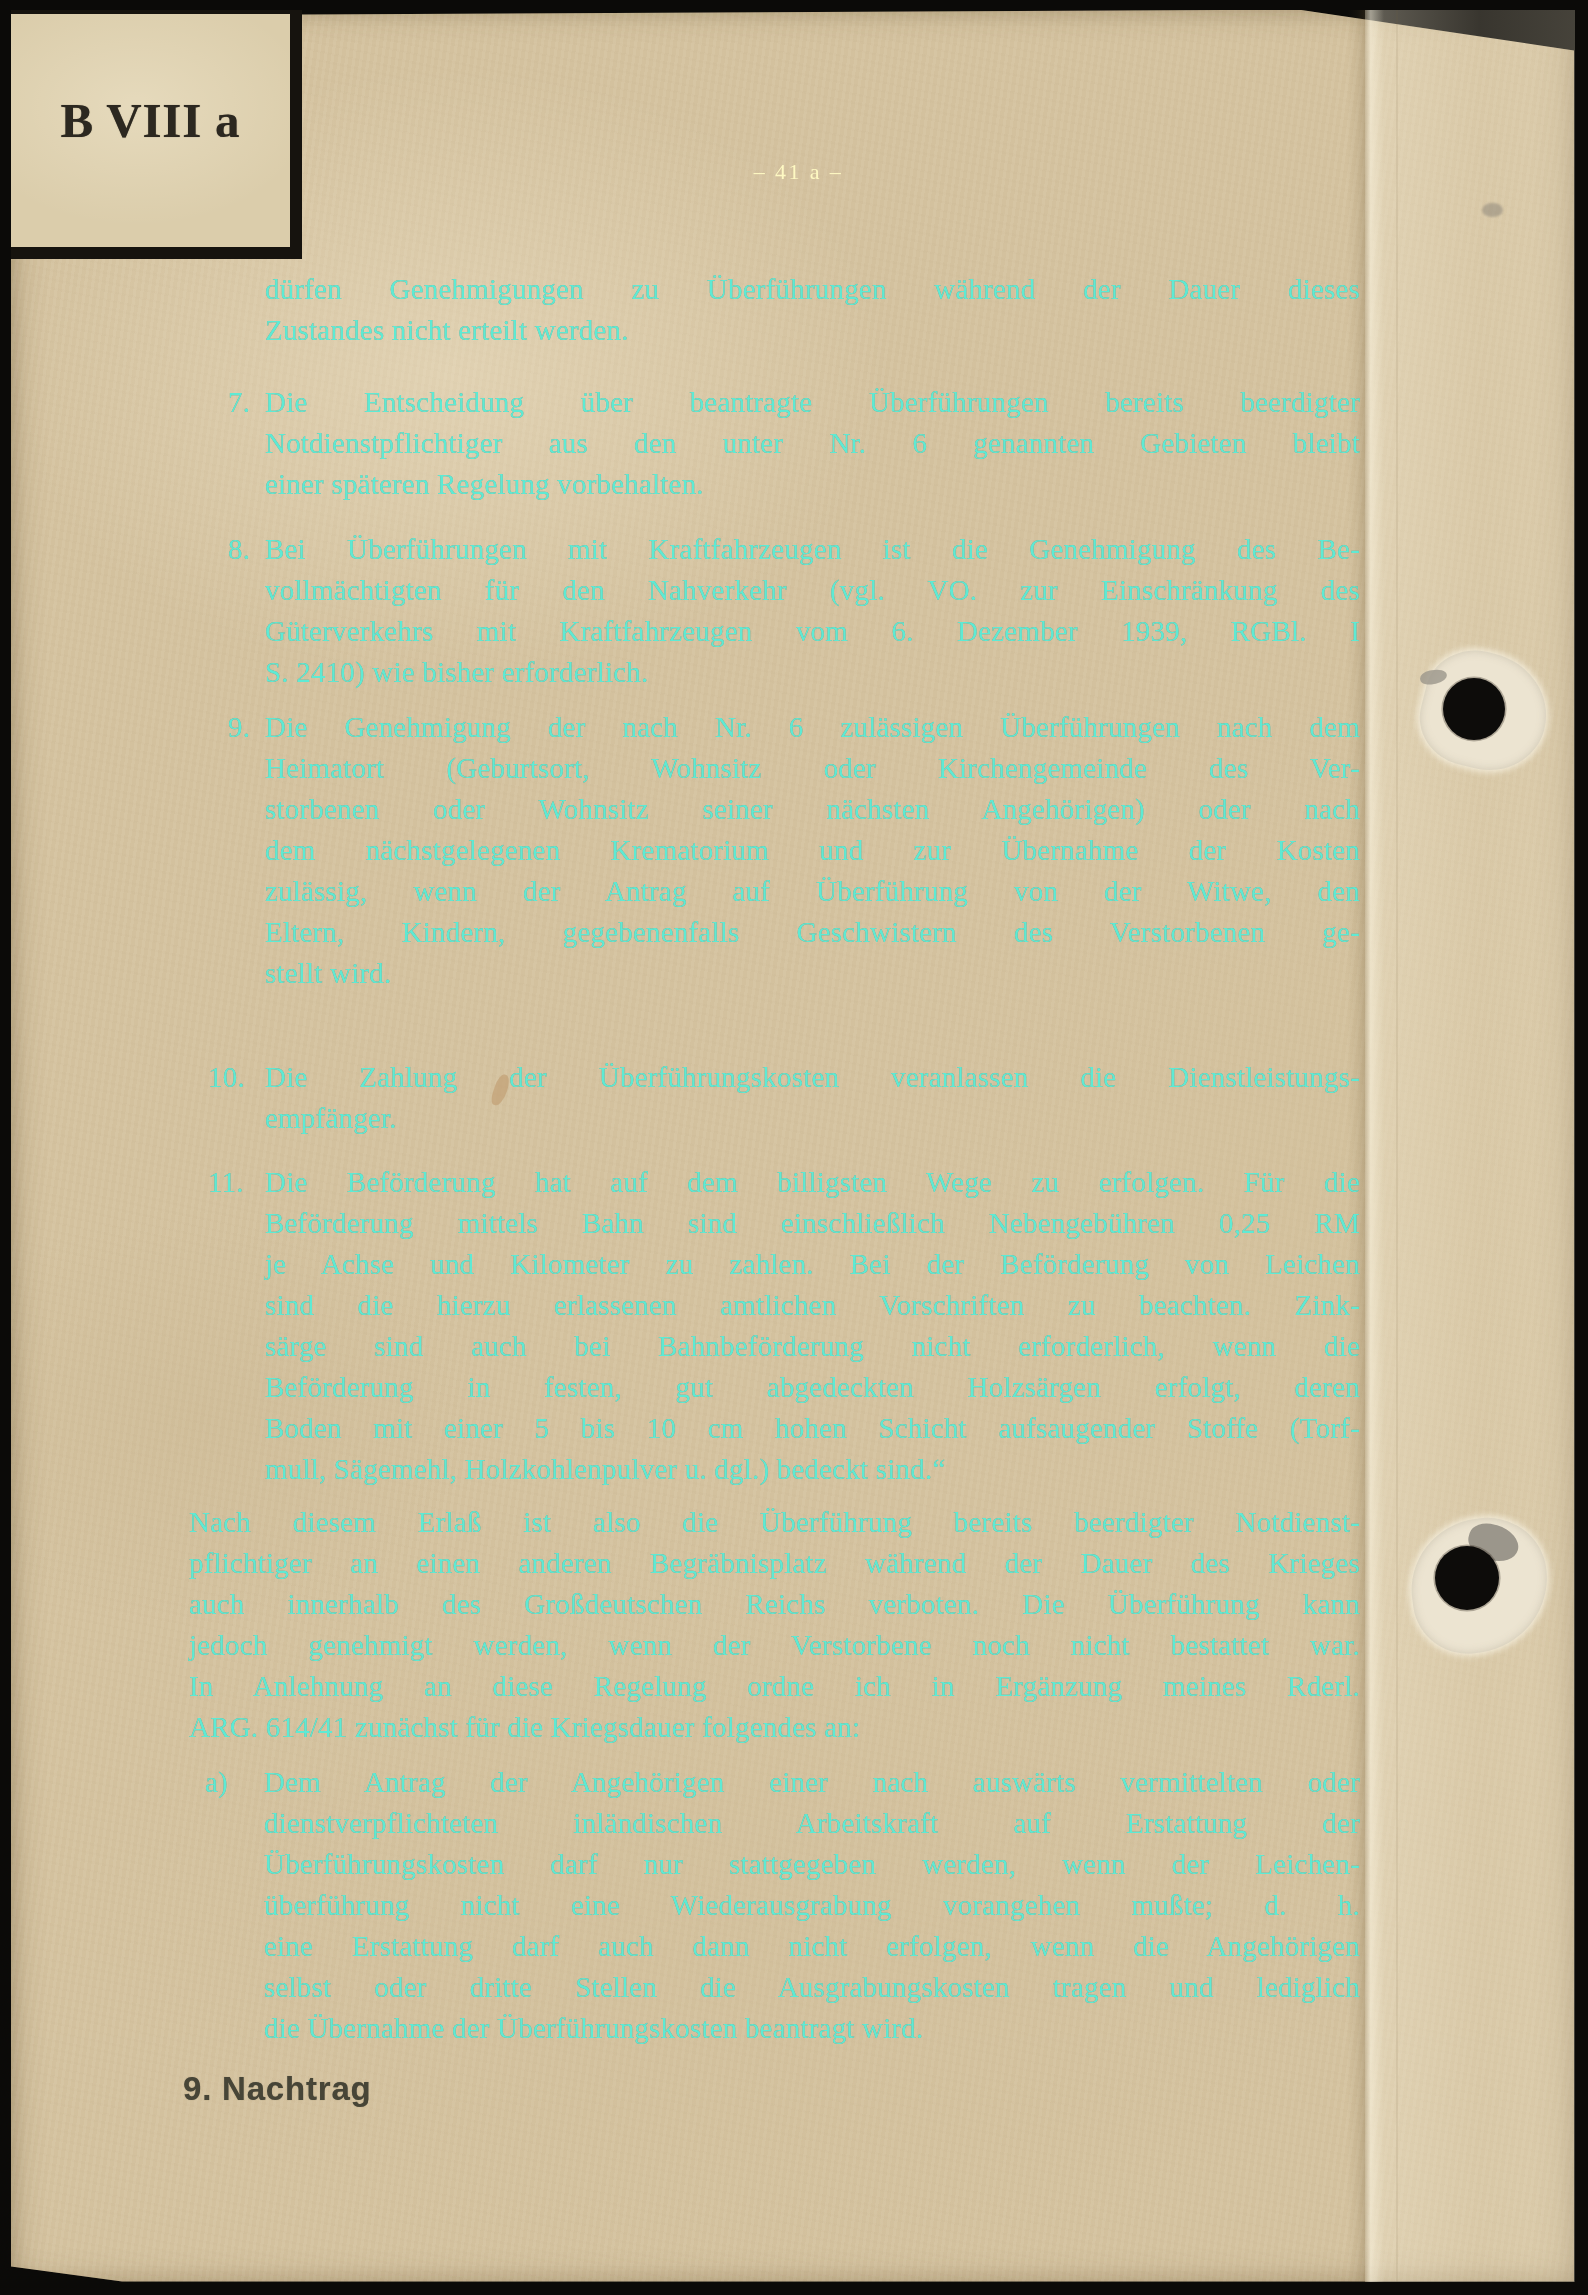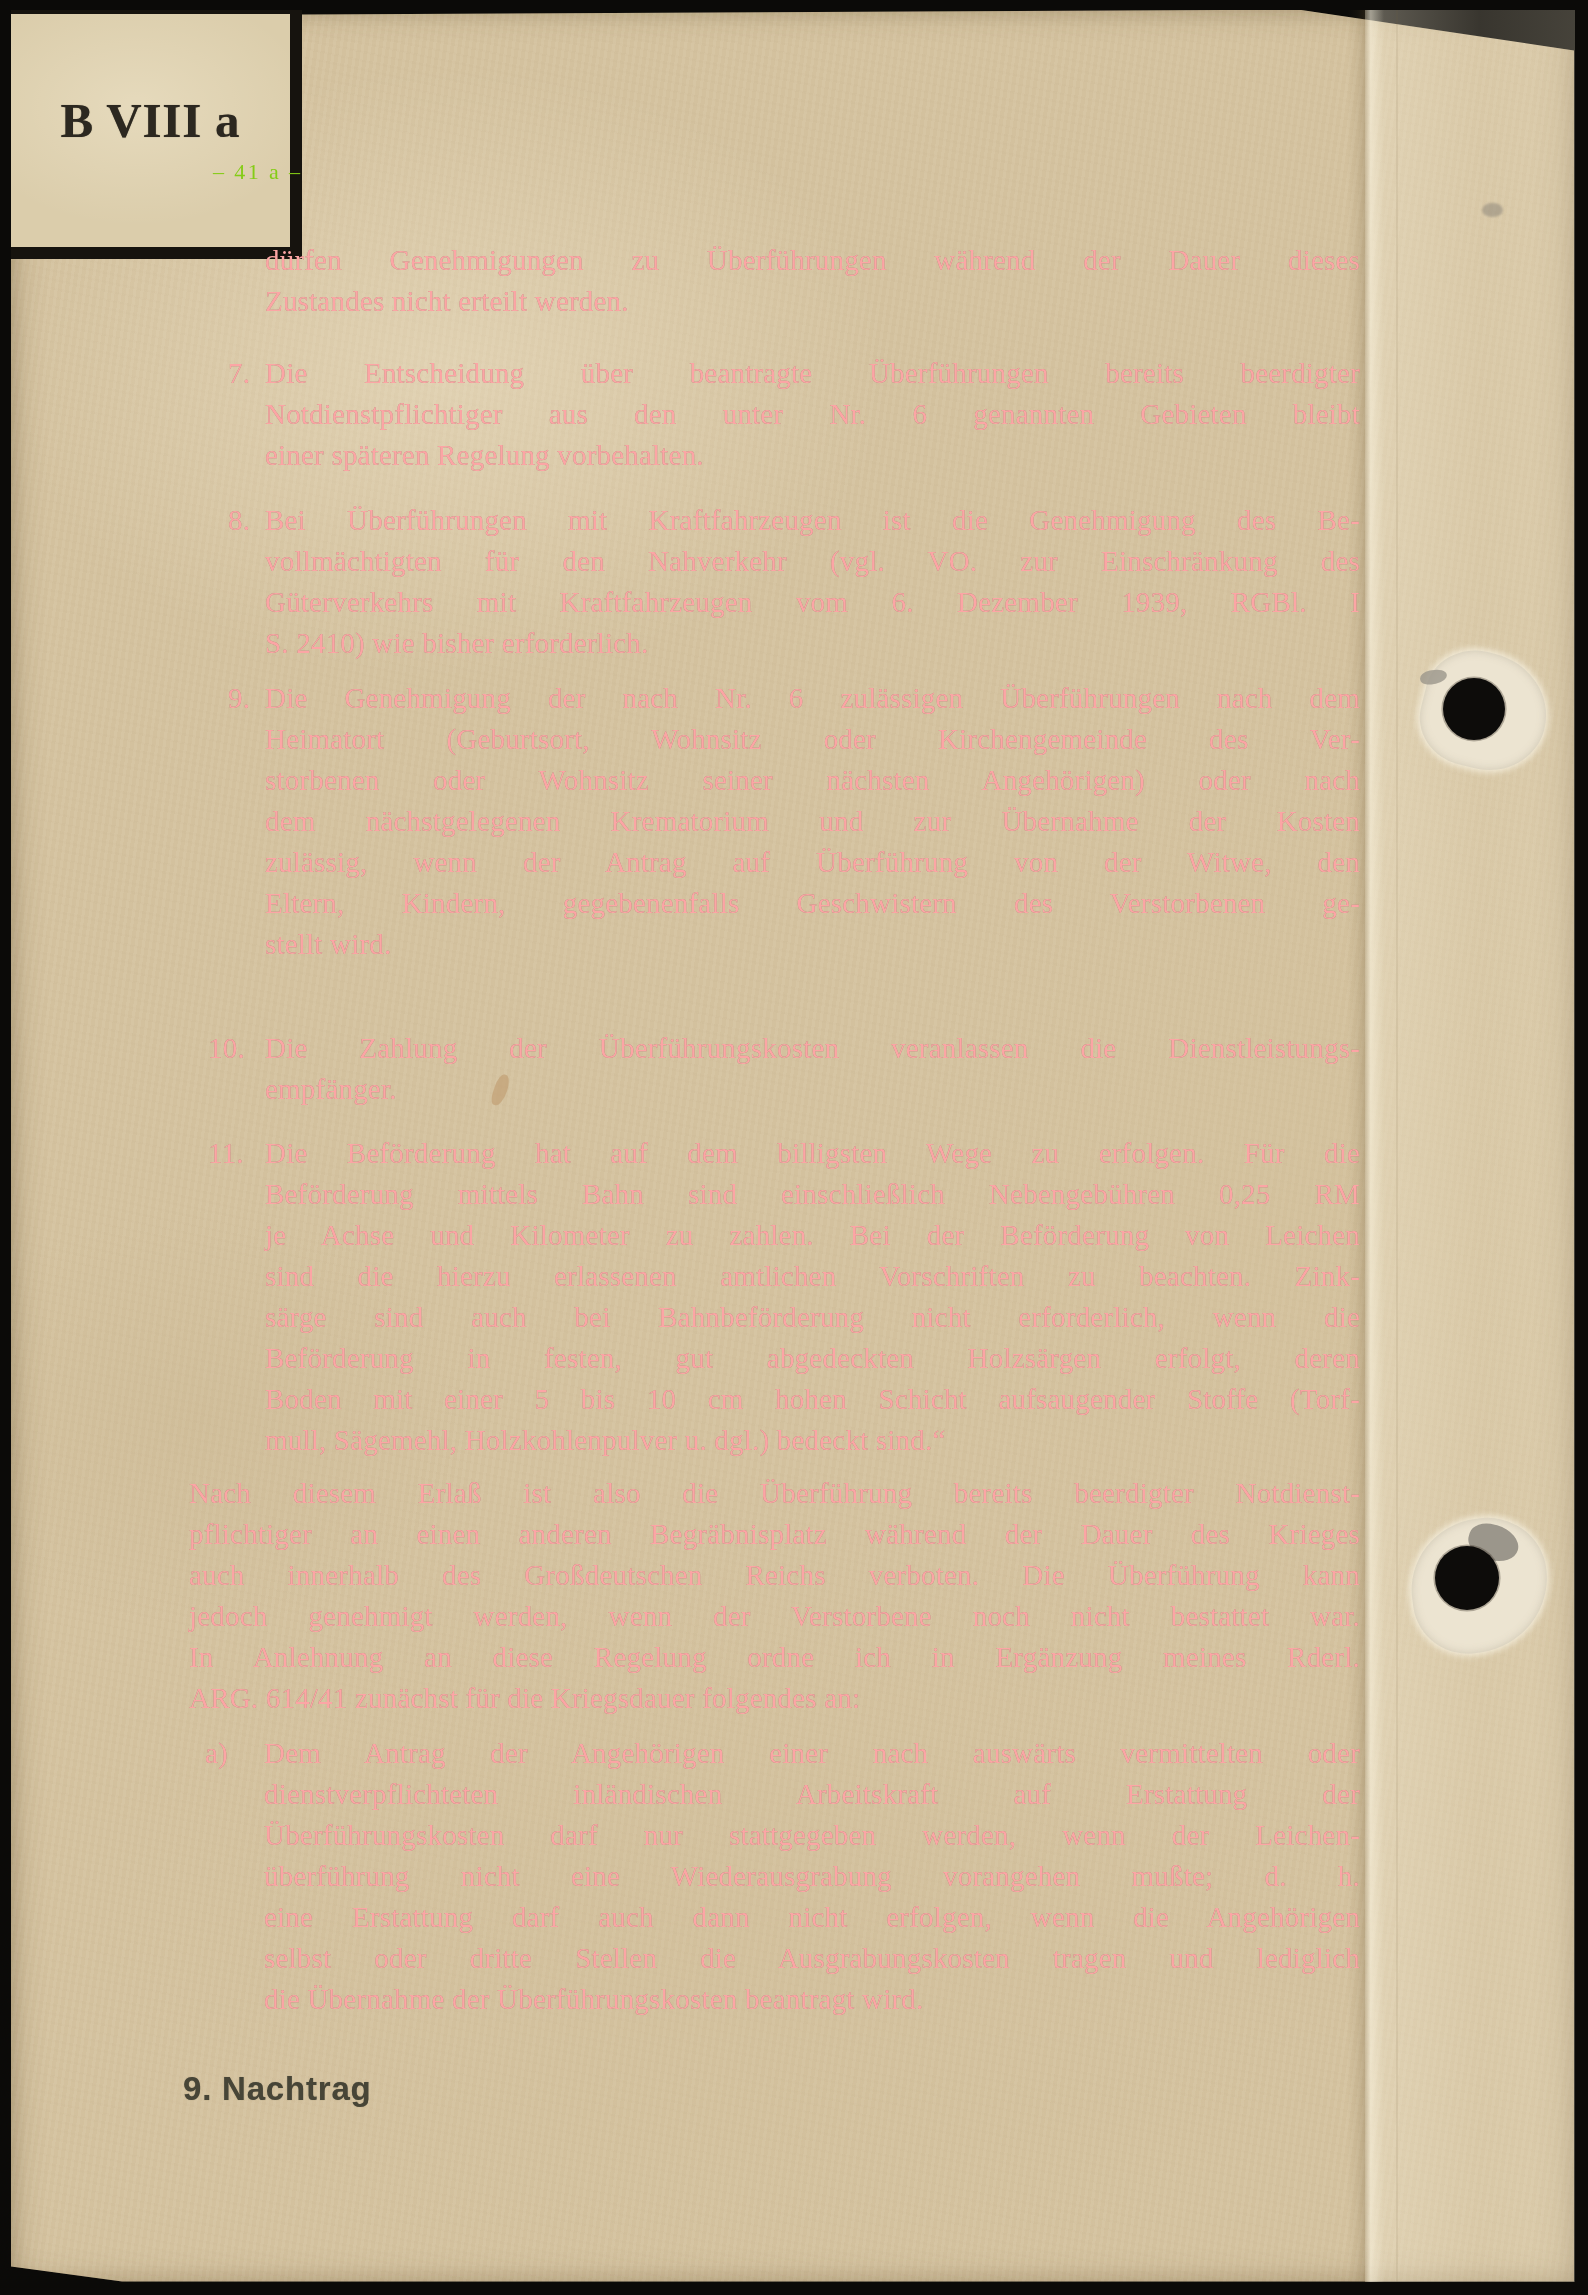--- a/index.html
+++ b/index.html
@@ -55,30 +55,31 @@
   }
   .tabbox .label{
     font-weight:700;font-size:49px;color:#2c2820;
     letter-spacing:0.8px;
     padding-bottom:19px;
     text-shadow:0 0 0.8px rgba(40,34,24,.6);
   }
   
   .pagenum{
     position:absolute;left:213px;top:159px;width:1171px;
-    text-align:left;
-    font-size:22px;color:#84cc16;
+    text-align:center;
+    font-size:22px;color:#fef9c3;
     letter-spacing:2.4px;
   }
   
   .block{
     position:absolute;left:189px;width:1171px;
-    font-size:29px;line-height:41px;color:#fca5a5;
+    font-size:29px;line-height:41px;color:#5eead4;
     letter-spacing:0.2px;
     text-shadow:0 0 0.6px rgba(58,50,36,.45);
+    margin-top:29px;
   }
   .block .line{
     text-align:justify;text-align-last:justify;text-justify:inter-word;
   }
   .block .line.last{text-align-last:left;}
   .indent .line{padding-left:76px;}
   .indent-a .line{padding-left:75px;}
   .marker{position:absolute;top:0;left:39px;}
   .marker.wide{left:19px;}
   .marker.letter{left:16px;}

